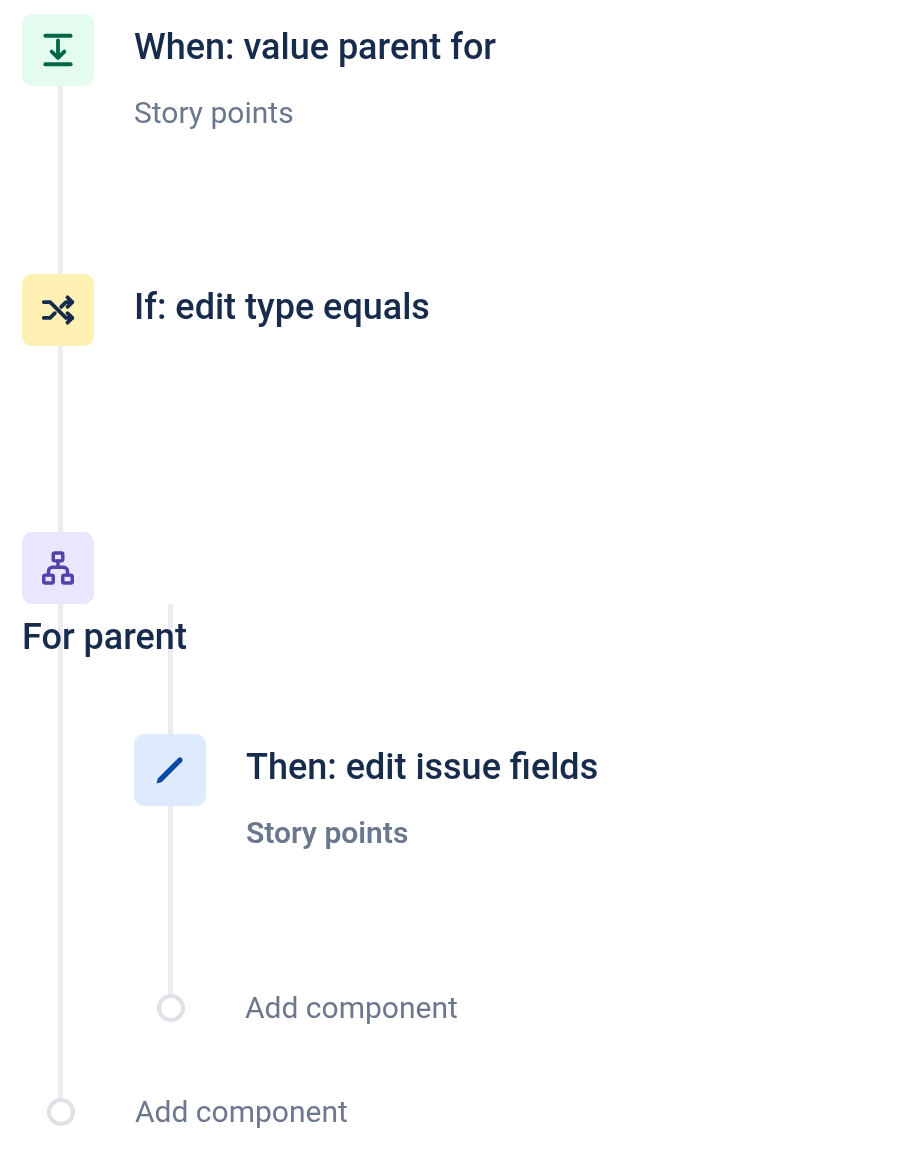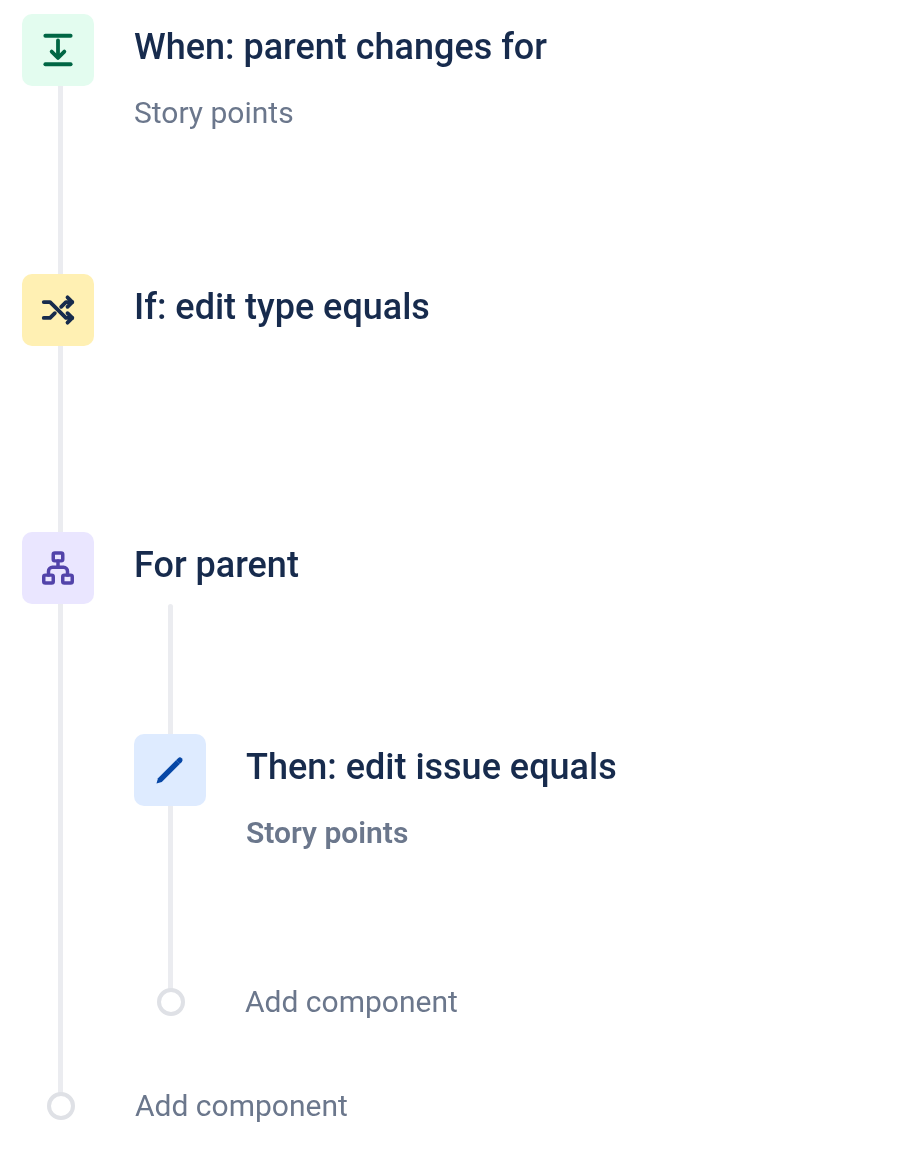--- a/index.html
+++ b/index.html
@@ -85,20 +85,21 @@
       height: 28px;
       border-radius: 50%;
       background: #fff;
       border: 4px solid #dfe1e6;
       flex-shrink: 0;
     }
     .add-row {
       position: absolute;
       display: flex;
       align-items: center;
+      margin-top: 6px;
     }
     .add-label {
       font-size: 30px;
       font-weight: 400;
       color: #6b778c;
       margin-left: 60px;
     }
   </style>
 </head>
 <body>
@@ -110,41 +111,41 @@
   <div class="step" style="top:0;">
     <div class="icon-box icon-green">
       <svg width="38" height="38" viewBox="0 0 24 24">
         <path d="M4 3h16" stroke="#006644" stroke-width="2.4" stroke-linecap="round" fill="none"></path>
         <path d="M12 6v10" stroke="#006644" stroke-width="2.4" stroke-linecap="round" fill="none"></path>
         <path d="M8 13l4 4 4-4" stroke="#006644" stroke-width="2.4" stroke-linecap="round" stroke-linejoin="round" fill="none"></path>
         <path d="M4 21h16" stroke="#006644" stroke-width="2.4" stroke-linecap="round" fill="none"></path>
       </svg>
     </div>
     <div class="step-body">
-      <div class="step-title">When: parent changes for</div>
+      <div class="step-title">When: value parent for</div>
       <div class="step-sub">Story points</div>
     </div>
   </div>
 
   <div class="step" style="top:260px;">
     <div class="icon-box icon-yellow">
       <svg width="38" height="38" viewBox="0 0 24 24">
         <path d="M3 7h4l10 10h4" stroke="#172B4D" stroke-width="2.4" stroke-linecap="round" stroke-linejoin="round" fill="none"></path>
         <path d="M3 17h4l3-3" stroke="#172B4D" stroke-width="2.4" stroke-linecap="round" stroke-linejoin="round" fill="none"></path>
         <path d="M14 10l3-3h4" stroke="#172B4D" stroke-width="2.4" stroke-linecap="round" stroke-linejoin="round" fill="none"></path>
         <path d="M18 4l3 3-3 3" stroke="#172B4D" stroke-width="2.4" stroke-linecap="round" stroke-linejoin="round" fill="none"></path>
         <path d="M18 14l3 3-3 3" stroke="#172B4D" stroke-width="2.4" stroke-linecap="round" stroke-linejoin="round" fill="none"></path>
       </svg>
     </div>
     <div class="step-body">
       <div class="step-title">If: edit type equals</div>
     </div>
   </div>
 
-  <div class="step" style="top:518px;">
+  <div class="step" style="top:518px;flex-direction:column;">
     <div class="icon-box icon-purple">
       <svg width="38" height="38" viewBox="0 0 24 24">
         <rect x="9" y="2.5" width="6" height="5" rx="1" stroke="#5243AA" stroke-width="2.2" fill="none"></rect>
         <rect x="3" y="16.5" width="6" height="5" rx="1" stroke="#5243AA" stroke-width="2.2" fill="none"></rect>
         <rect x="15" y="16.5" width="6" height="5" rx="1" stroke="#5243AA" stroke-width="2.2" fill="none"></rect>
         <path d="M12 7.5v4M6 16.5v-2.5a2.5 2.5 0 012.5-2.5h7a2.5 2.5 0 012.5 2.5v2.5" stroke="#5243AA" stroke-width="2.2" fill="none" stroke-linecap="round"></path>
       </svg>
     </div>
     <div class="step-body">
       <div class="step-title">For parent</div>
@@ -152,21 +153,21 @@
   </div>
 
   <div class="step" style="top:720px; left:112px;">
     <div class="icon-box icon-blue">
       <svg width="36" height="36" viewBox="0 0 24 24">
         <path d="M3 21l3.5-1 12-12-2.5-2.5-12 12L3 21z" fill="#0747A6"></path>
         <path d="M16 5.5l2.5 2.5 1.4-1.4a1.77 1.77 0 00-2.5-2.5L16 5.5z" fill="#0747A6"></path>
       </svg>
     </div>
     <div class="step-body">
-      <div class="step-title">Then: edit issue equals</div>
+      <div class="step-title">Then: edit issue fields</div>
       <div class="step-sub-bold">Story points</div>
     </div>
   </div>
 
   <div class="add-row" style="top:970px; left:135px;">
     <div class="add-circle"></div>
     <div class="add-label">Add component</div>
   </div>
 
   <div class="add-row" style="top:1074px; left:25px;">

